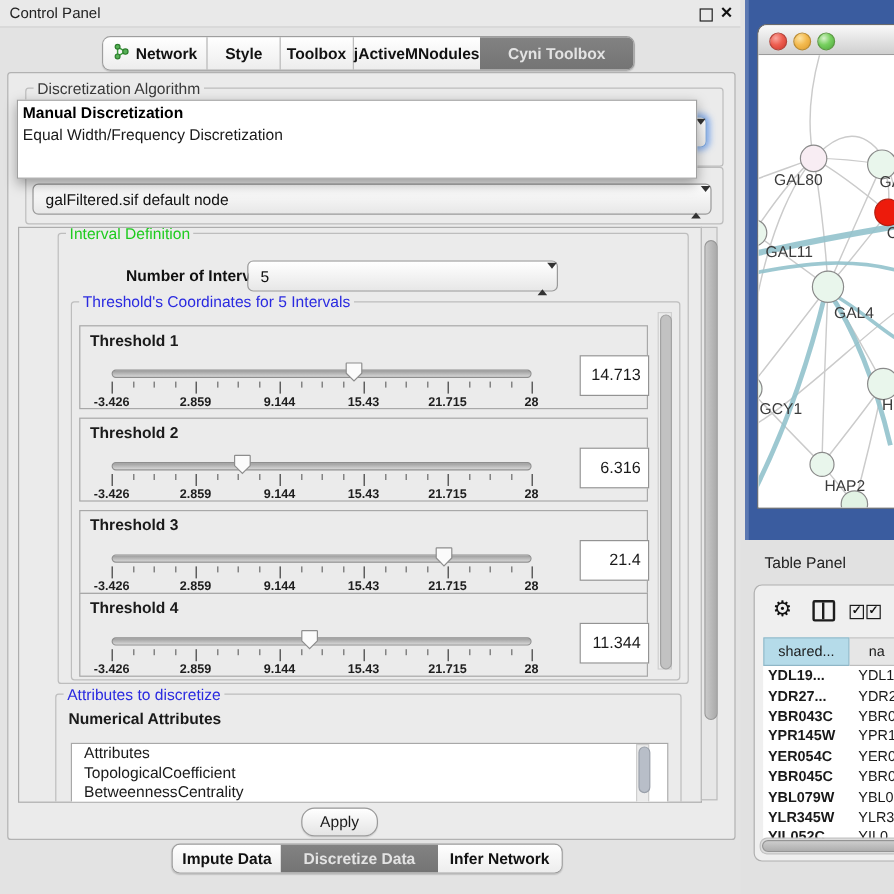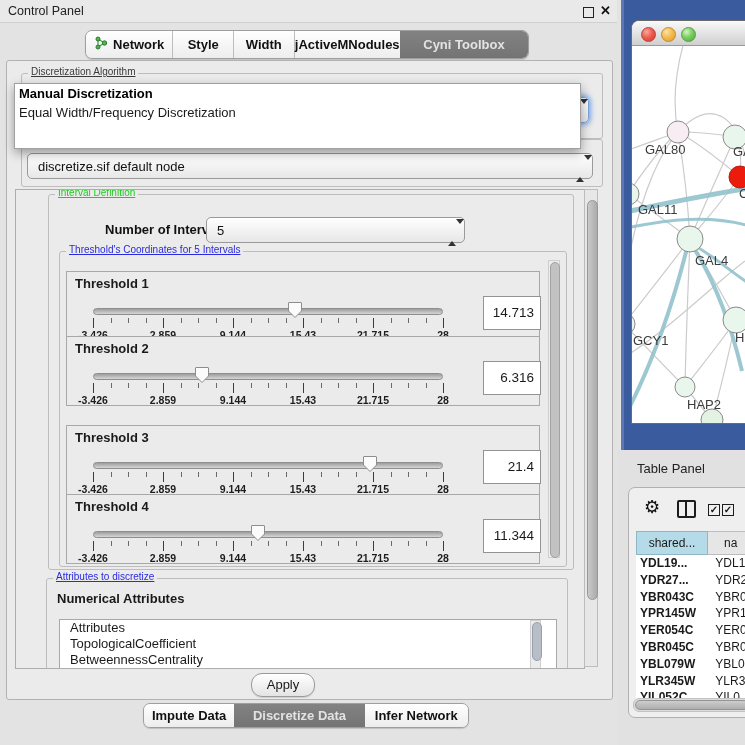--- a/index.html
+++ b/index.html
@@ -30,21 +30,21 @@
   .top-tabs .seg:nth-child(5){width:129px;}
   .bottom-tabs{left:143px;top:703px;width:324px;height:23px;}
   .bottom-tabs .seg:nth-child(1){width:97px;}
   .bottom-tabs .seg:nth-child(2){width:140px;}
   .bottom-tabs .seg:nth-child(3){width:111px;}
 
   
   .main-panel{left:6px;top:60px;width:605px;height:638px;background:#ebebeb;
               border:1px solid #b2b2b2;border-radius:3px;}
   .group{position:absolute;border:1px solid #bdbdbd;border-radius:3px;}
-  .gb-title{position:absolute;top:-8px;left:6px;background:#ebebeb;padding:0 3px;font-size:10px;white-space:nowrap;text-decoration:underline;}
+  .gb-title{position:absolute;top:-8px;left:6px;background:#ebebeb;padding:0 3px;font-size:13px;white-space:nowrap;}
   .gb-grey{color:#3a3a3a;}
   .gb-green{color:#1ecb1e;}
   .gb-blue{color:#2a2ae0;}
 
   .combo{position:absolute;background:linear-gradient(#ffffff,#e7e7e7);border:1px solid #9a9a9a;
          border-radius:5px;height:26px;box-sizing:border-box;}
   .combo .combo-text{position:absolute;left:10px;top:5px;font-size:13px;color:#111;}
   .stepper{position:absolute;right:8px;top:6px;width:8px;height:14px;}
   .stepper .up{width:0;height:0;border-left:4px solid transparent;border-right:4px solid transparent;
                border-bottom:5px solid #333;margin-bottom:3px;}
@@ -152,21 +152,21 @@
           <circle cx="4" cy="11" r="2" fill="#55b055" stroke="#2d7d2d"></circle>
           <circle cx="10.5" cy="7" r="2.2" fill="#55b055" stroke="#2d7d2d"></circle>
         </svg>
       </span>
       <span>Network</span>
     </div>
     <div class="seg">
         <span>Style</span>
       </div>
     <div class="seg">
-        <span>Width</span>
+        <span>Toolbox</span>
       </div>
     <div class="seg">
         <span>jActiveMNodules</span>
       </div>
     <div class="seg sel">
         <span>Cyni Toolbox</span>
       </div>
   </div>
 
   <div class="abs main-panel">
@@ -175,21 +175,21 @@
       <span class="gb-title gb-grey">Discretization Algorithm</span>
     </div>
     <div class="combo combo-algo">
       <span class="stepper"><span class="up"></span><span class="dn"></span></span>
     </div>
 
     <div class="group" style="left:14px;top:78px;width:580px;height:46px;">
       <span class="gb-title gb-grey">Table Data</span>
     </div>
     <div class="combo" style="left:20px;top:92px;width:566px;">
-      <span class="combo-text">discretize.sif default node</span>
+      <span class="combo-text">galFiltered.sif default node</span>
       <span class="stepper"><span class="up"></span><span class="dn"></span></span>
     </div>
 
     <div class="scrollpane" style="position:absolute;">
 
       <div class="group" style="left:32px;top:4px;width:524px;height:374px;">
         <span class="gb-title gb-green">Interval Definition</span>
 
         <div class="num-label abs" style="left:36px;top:27px;padding-left:20px;">Number of Intervals</div>
         <div class="combo" style="left:157px;top:22px;width:259px;">
@@ -235,21 +235,21 @@
                   <div class="tick-label" style="left: 20%;">2.859</div>
                   <div class="tick-label" style="left: 40%;">9.144</div>
                   <div class="tick-label" style="left: 60%;">15.43</div>
                   <div class="tick-label" style="left: 80%;">21.715</div>
                   <div class="tick-label" style="left: 100%;">28</div>
                 </div>
             </div>
             <div class="thr-value">14.713</div>
           </div>
 
-          <div class="thr-panel" style="top:84px;">
+          <div class="thr-panel" style="top:96px;">
             <div class="thr-label">Threshold 2</div>
             <div class="slider">
               <div class="slider-track"></div>
               <div class="slider-handle" style="left: calc(31% - 8px);"><svg width="16" height="18" viewBox="0 0 16 18">
                     <path d="M1.5 2 Q1.5 1.5 2 1.5 L14 1.5 Q14.5 1.5 14.5 2 L14.5 10 L8 16.5 L1.5 10 Z" fill="#fbfbfb" stroke="#8d8d8d"></path>
                   </svg></div>
               <div class="ticks">
                   <div class="tick major" style="left: 0%;"></div>
                   <div class="tick" style="left: 5%;"></div>
                   <div class="tick" style="left: 10%;"></div>

